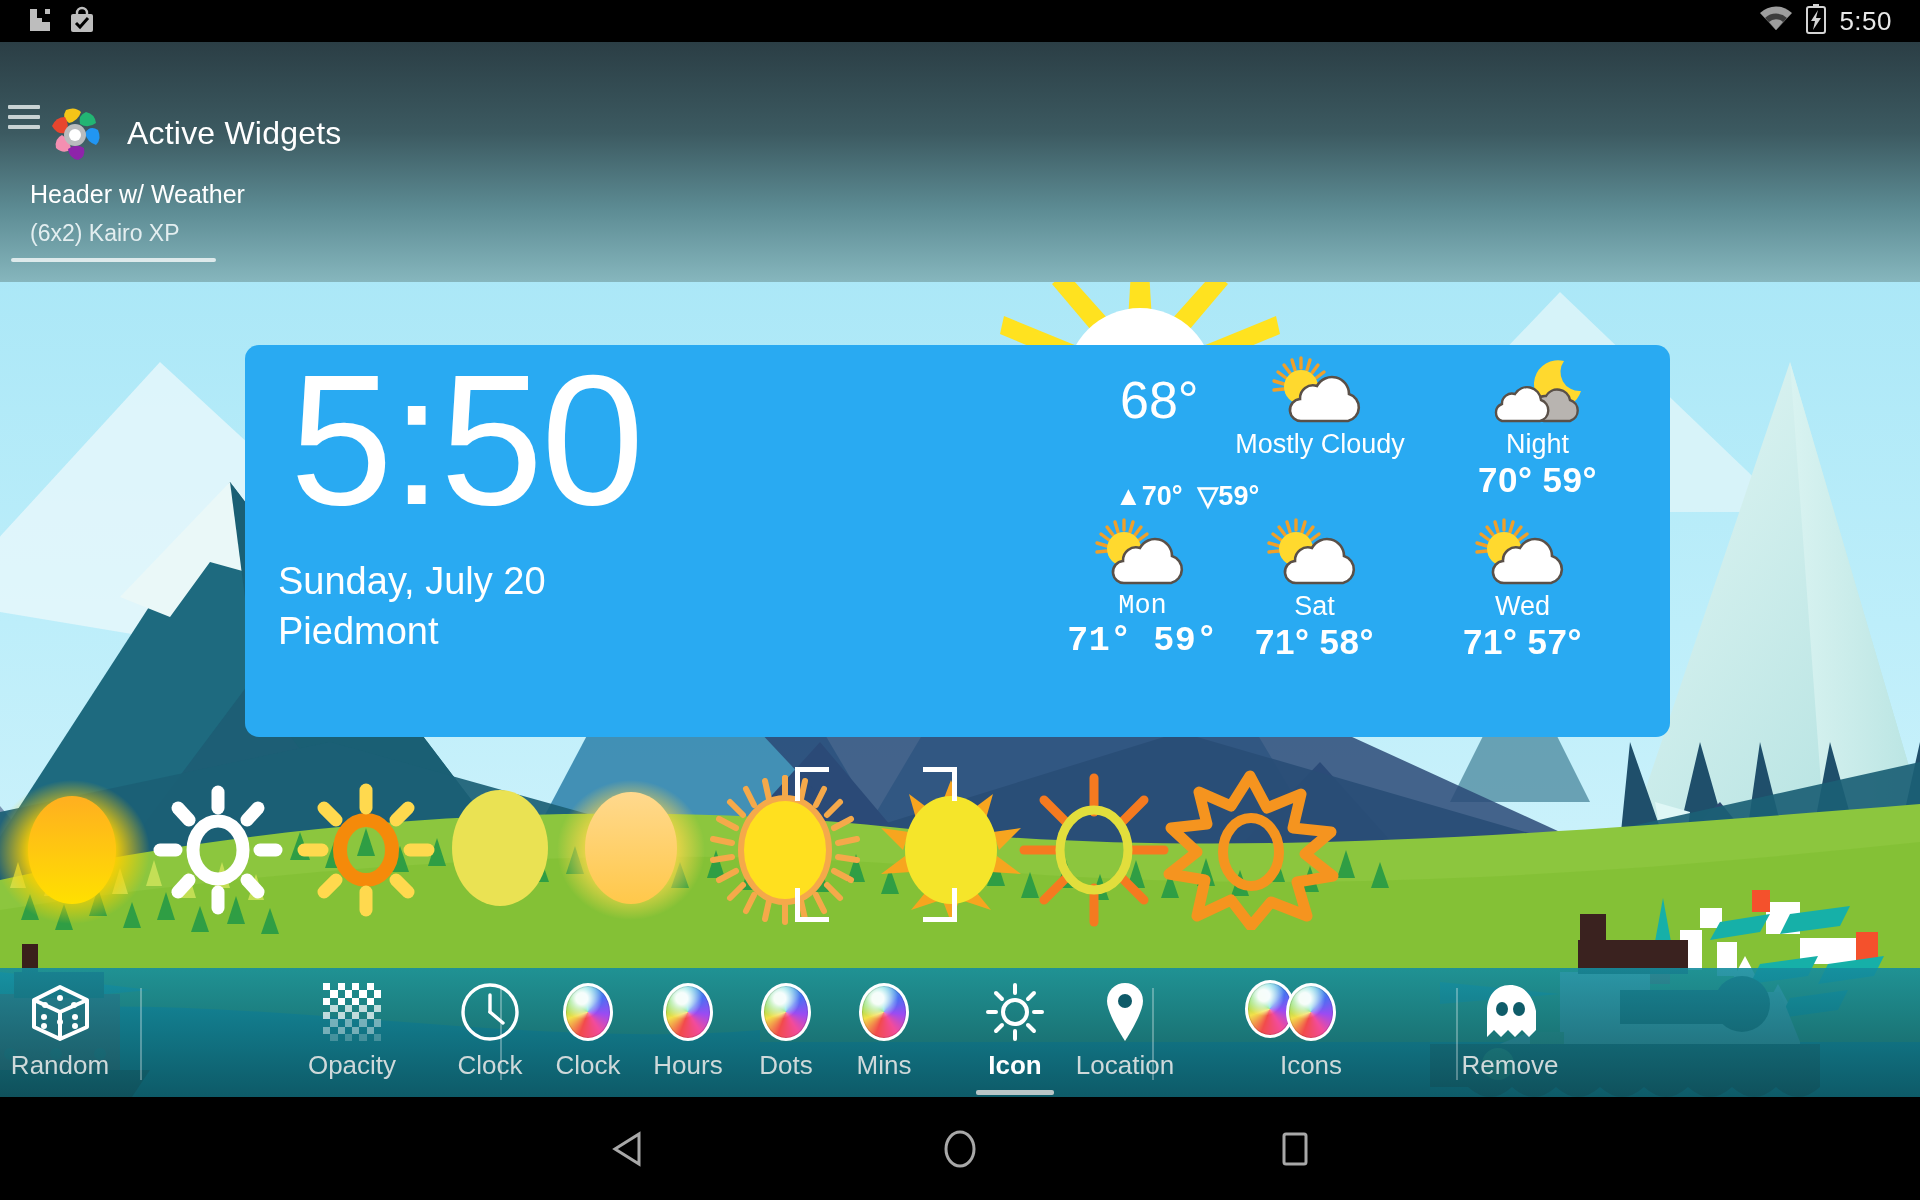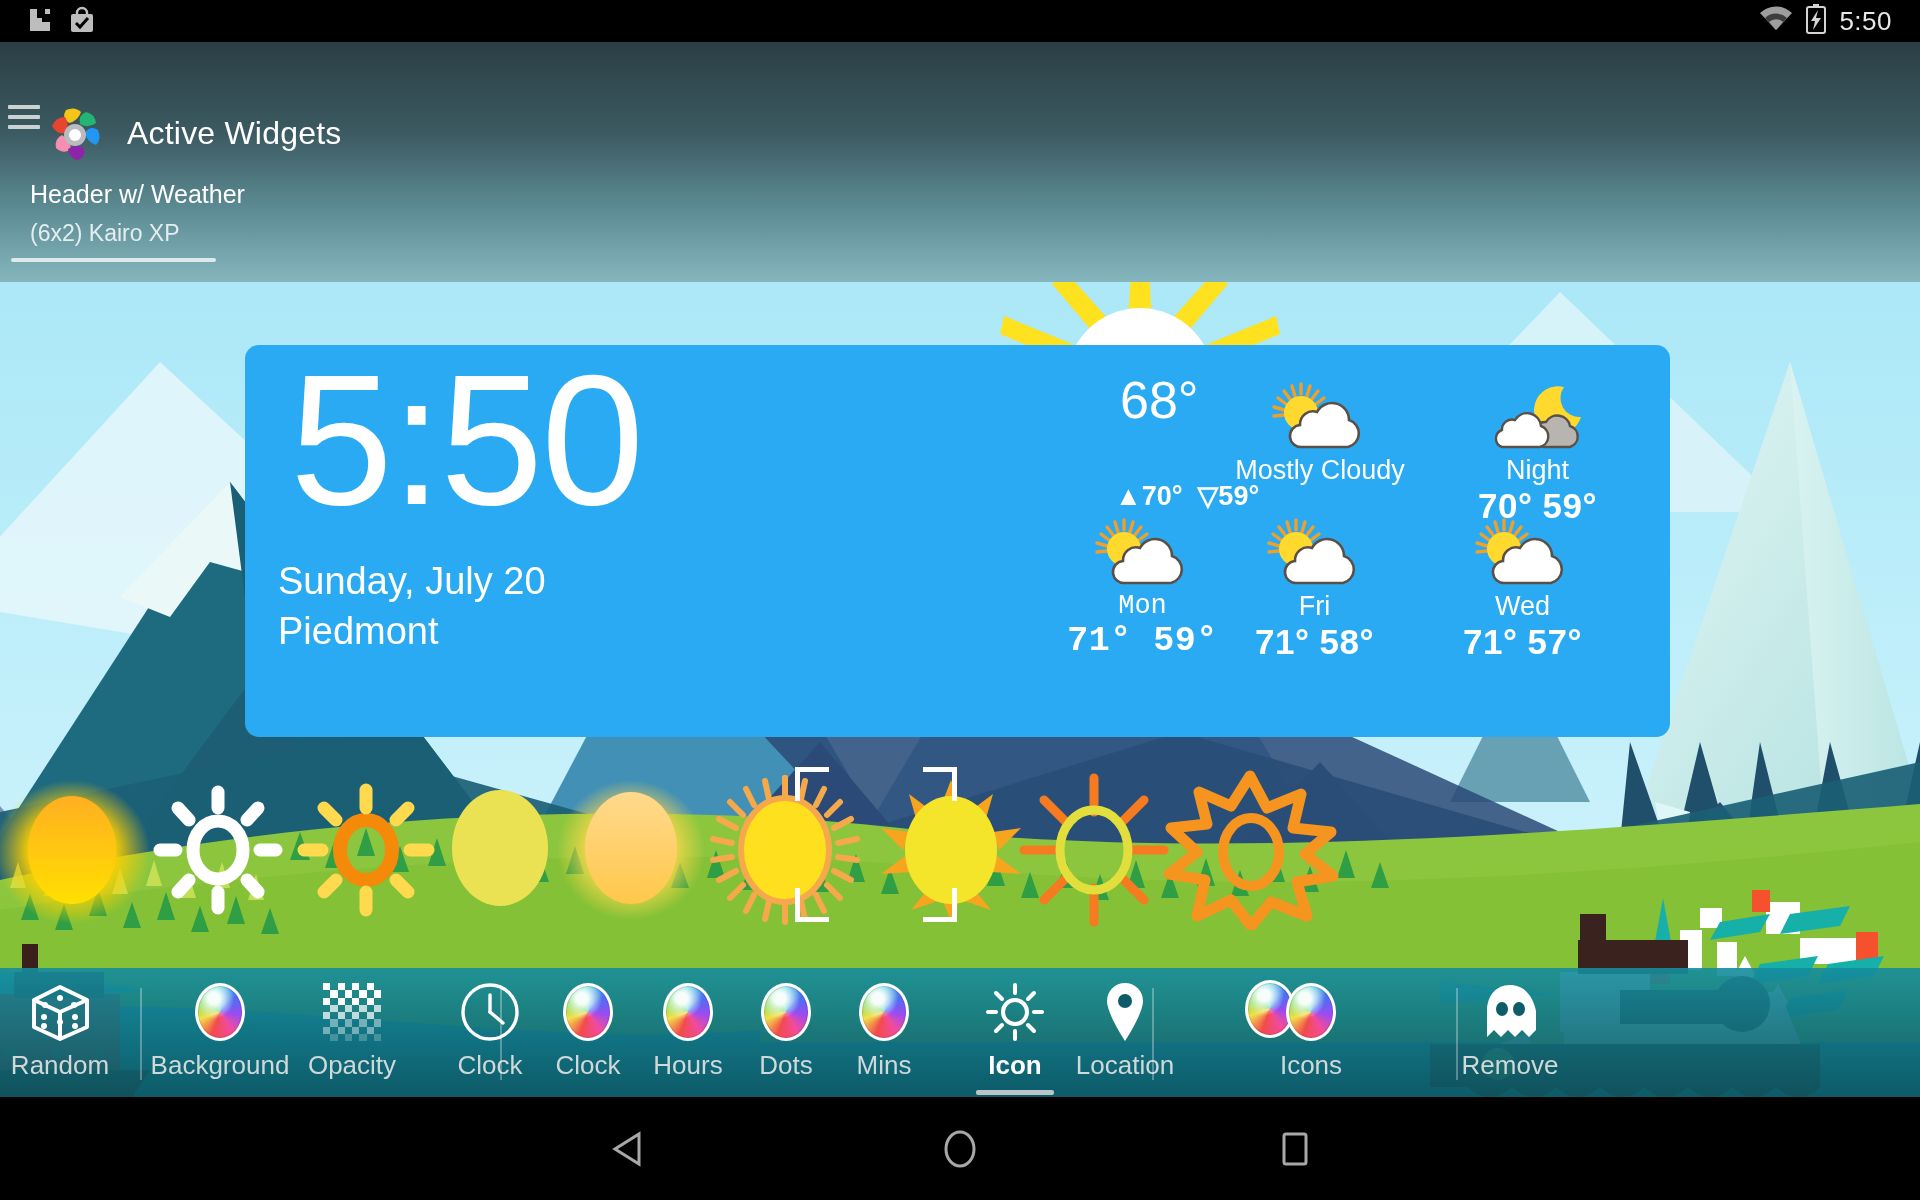--- a/index.html
+++ b/index.html
@@ -41,21 +41,21 @@
     font-weight:200; letter-spacing:-2px; line-height:1.05; }
   #wdate { position:absolute; left:33px; top:215px; color:#fff; font-size:38px; font-weight:300; }
   #wcity { position:absolute; left:33px; top:265px; color:#fff; font-size:38px; font-weight:300; }
 
   #wtemp { position:absolute; left:875px; top:25px; color:#fff; font-size:52px;
     font-weight:200; letter-spacing:0px; }
   #whilo { position:absolute; left:870px; top:135px; color:#fff; font-size:27px; font-weight:700; }
   .wcell { position:absolute; text-align:center; color:#fff; }
   .wcell .wlbl { font-size:27px; font-weight:400; }
   .wcell .wtmp { font-size:35px; font-weight:700; letter-spacing:.5px; }
-  .wcell.cur  { top:36px; }
+  .wcell.cur  { top:10px; }
   .wcell.day  { top:172px; }
   .icwrap { height:74px; display:flex; align-items:flex-end; justify-content:center; }
 
   
   #chooser { position:absolute; left:0; top:770px; width:1920px; height:160px; z-index:25; }
   .choice { position:absolute; top:0; width:180px; height:160px; }
   .selbox { position:absolute; left:795px; top:767px; width:162px; height:155px; z-index:27; }
   .selbox i { position:absolute; width:34px; height:34px; border:5px solid #fff; }
   .selbox i.tl { left:0; top:0;  border-right:none; border-bottom:none; }
   .selbox i.tr { right:0; top:0; border-left:none;  border-bottom:none; }
@@ -373,21 +373,21 @@
             <line x1="64" y1="26" x2="54" y2="29"></line>
               <line x1="10" y1="35" x2="20" y2="34"></line>
             <line x1="64" y1="35" x2="54" y2="34"></line>
           </g>
           <circle cx="37" cy="32" r="17" fill="#ffd92e"></circle>
           <g fill="#ffffff" stroke="#5a5048" stroke-width="2.6">
             <path d="M38 66 h46 a14 14 0 0 0 1 -27 a17 17 0 0 0 -32 -8 a13 13 0 0 0 -17 13 a11 11 0 0 0 2 22 z"></path>
           </g>
         </svg>
       </div>
-      <div class="wlbl">Fri</div>
+      <div class="wlbl">Sat</div>
       <div class="wtmp">71°  58°</div>
     </div>
 
     <div class="wcell day" style="left:1170px; width:215px;">
       <div class="icwrap">
         <svg width="112" height="74" viewBox="0 0 112 74">
           <g stroke="#f0a02a" stroke-width="3.4" stroke-linecap="round">
             <line x1="37" y1="3" x2="37" y2="13"></line>
               <line x1="28" y1="5" x2="31" y2="15"></line>
             <line x1="46" y1="5" x2="43" y2="15"></line>
@@ -587,26 +587,20 @@
               <circle cx="17" cy="45" r="3"></circle>
             <circle cx="48" cy="36" r="3"></circle>
               <circle cx="48" cy="45" r="3"></circle>
             <circle cx="33" cy="41" r="3"></circle>
           </g>
         </svg>
       </div>
       <div class="tblabel">Random</div>
     </div>
 
-    <div class="tbitem" style="left:145px; width:150px;">
-      <div class="tbicon">
-          <div class="ball"></div>
-        </div>
-      <div class="tblabel">Background</div>
-    </div>
 
     <div class="tbitem" style="left:277px; width:150px;">
       <div class="tbicon">
         <svg width="58" height="58" viewBox="0 0 8 8" shape-rendering="crispEdges">
           <g>
             <rect x="0" y="0" width="8" height="8" fill="#ffffff" opacity="0"></rect>
             <g fill="#ffffff">
               <rect x="0" y="0" width="1" height="1"></rect>
                 <rect x="2" y="0" width="1" height="1"></rect>
               <rect x="4" y="0" width="1" height="1"></rect>

